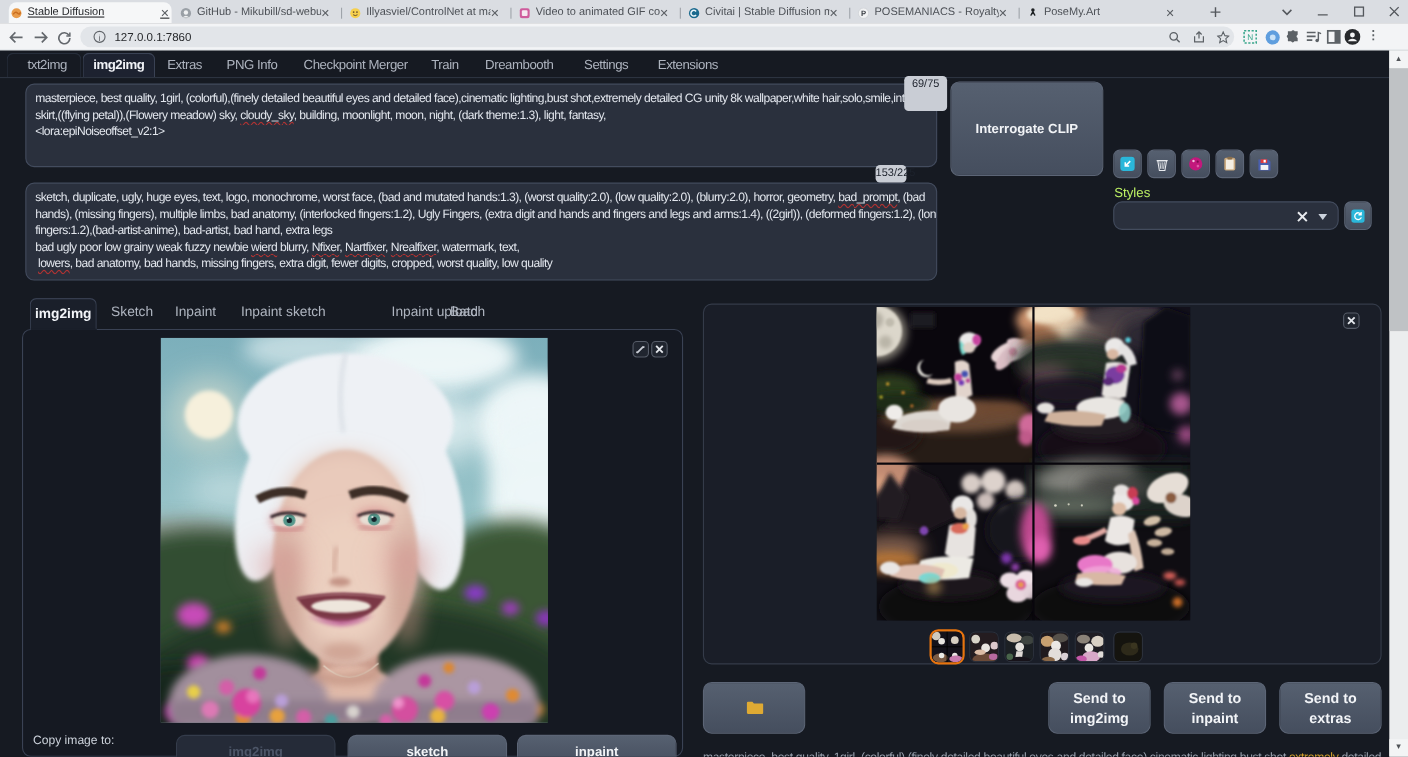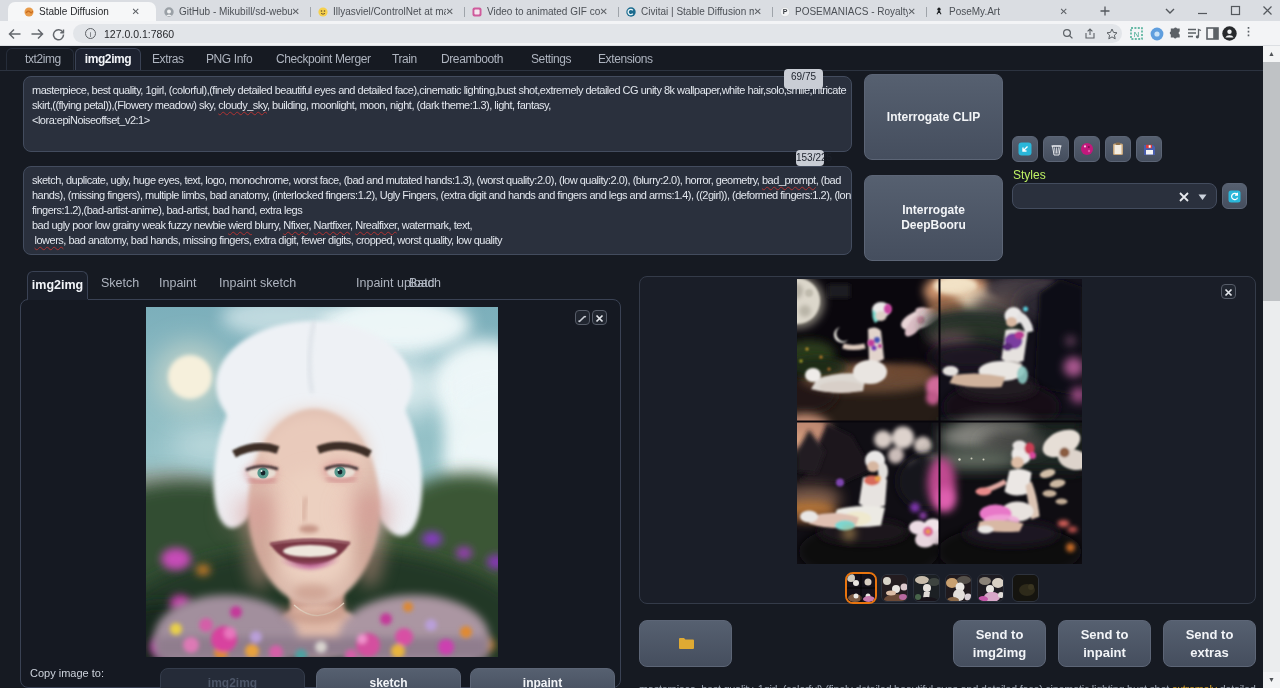--- a/index.html
+++ b/index.html
@@ -35,21 +35,21 @@
     border-radius:8px; color:#f2f4f7; font-weight:bold; display:flex; align-items:center;
     justify-content:center; text-align:center; }
   .sp { text-decoration:underline wavy #b03232 1px; text-underline-offset:2px; }
   .panel { position:absolute; border:1px solid #323a49; border-radius:8px; }
 </style>
 </head>
 <body>
 <div id="stage">
 
   <div id="tabstrip" class="abs">
-    <div class="tab tab-active" style="left:8px; width:148px; padding:0 16px;">
+    <div class="tab tab-active" style="left:8px; width:148px; padding:0 2px;text-decoration:underline;">
       <svg width="10" height="10" viewBox="0 0 10 10" style="margin-right:5px; flex:none;">
           <circle cx="5" cy="5" r="4.5" fill="#e89b4a"></circle>
           <path d="M2 6 Q4 3 6 5 Q8 7 8.5 4" stroke="#c96c1e" stroke-width="1.3" fill="none"></path>
         </svg>
       <span class="tx">Stable Diffusion</span>
         <span class="cl">✕</span>
     </div>
     <div class="tab" style="left:158px; width:148px; padding:0 6px;">
       <svg width="10" height="10" viewBox="0 0 10 10" style="margin-right:5px; flex:none;">
           <circle cx="5" cy="5" r="4.7" fill="#9aa0a6"></circle>
@@ -185,27 +185,26 @@
     <div class="navtab" style="left:152px;">Extras</div>
     <div class="navtab" style="left:206px;">PNG Info</div>
     <div class="navtab" style="left:276px;">Checkpoint Merger</div>
     <div class="navtab" style="left:392px;">Train</div>
     <div class="navtab" style="left:441px;">Dreambooth</div>
     <div class="navtab" style="left:531px;">Settings</div>
     <div class="navtab" style="left:598px;">Extensions</div>
     <div class="abs" style="left:0; top:24px; width:1263px; height:1px; background:#2c3340;"></div>
 
     <div class="ta" style="left:23px; top:30px; width:829px; height:76px;">masterpiece, best quality, 1girl, (colorful),(finely detailed beautiful eyes and detailed face),cinematic lighting,bust shot,extremely detailed CG unity 8k wallpaper,white hair,solo,smile,intricate<br>skirt,((flying petal)),(Flowery meadow) sky, <span class="sp">cloudy_sky</span>, building, moonlight, moon, night, (dark theme:1.3), light, fantasy,<br>&lt;lora:epiNoiseoffset_v2:1&gt;</div>
-    <div class="badge" style="left:784px; top:23px; width:39px; height:20px; line-height:16px;">69/75</div>
+    <div class="badge" style="left:822px; top:23px; width:39px; height:32px; line-height:16px;">69/75</div>
 
     <div class="ta" style="left:23px; top:120px; width:829px; height:89px;">sketch, duplicate, ugly, huge eyes, text, logo, monochrome, worst face, (bad and mutated hands:1.3), (worst quality:2.0), (low quality:2.0), (blurry:2.0), horror, geometry, <span class="sp">bad_prompt</span>, (bad<br>hands), (missing fingers), multiple limbs, bad anatomy, (interlocked fingers:1.2), Ugly Fingers, (extra digit and hands and fingers and legs and arms:1.4), ((2girl)), (deformed fingers:1.2), (long<br>fingers:1.2),(bad-artist-anime), bad-artist, bad hand, extra legs<br>bad ugly poor low grainy weak fuzzy newbie <span class="sp">wierd</span> blurry, <span class="sp">Nfixer</span>, <span class="sp">Nartfixer</span>, <span class="sp">Nrealfixer</span>, watermark, text,<br>&nbsp;<span class="sp">lowers</span>, bad anatomy, bad hands, missing fingers, extra digit, fewer digits, cropped, worst quality, low quality</div>
     <div class="badge" style="left:796px; top:104px; width:28px; height:16px; line-height:16px;">153/225</div>
 
     <div class="gbtn" style="left:864px; top:28px; width:139px; height:86px; font-size:12px;">Interrogate CLIP</div>
-    <div class="gbtn" style="left:864px; top:129px; width:139px; height:86px; font-size:12px; line-height:15px;">Interrogate<br>DeepBooru</div>
 
 
     <div class="gbtn" style="left:1012px; top:90px; width:26px; height:26px; border-radius:6px;">
         <svg width="14" height="14" viewBox="0 0 14 14">
           <rect x="0.5" y="0.5" width="13" height="13" rx="3" fill="#2ab7da"></rect>
           <path d="M9.5 4.5 L5 9 M5 5.5 V9 H8.5" stroke="#fff" stroke-width="1.4" fill="none"></path>
         </svg>
       </div>
     <div class="gbtn" style="left:1043px; top:90px; width:26px; height:26px; border-radius:6px;">
         <svg width="13" height="13" viewBox="0 0 13 13">

